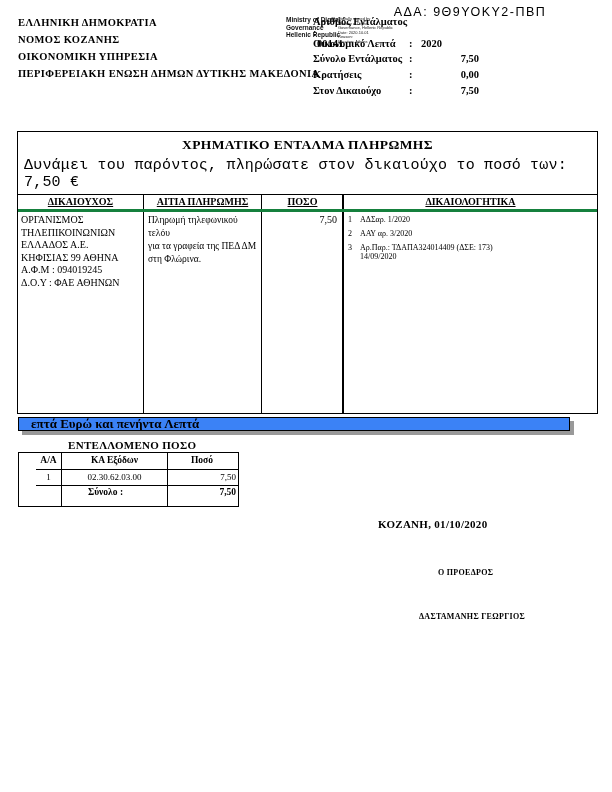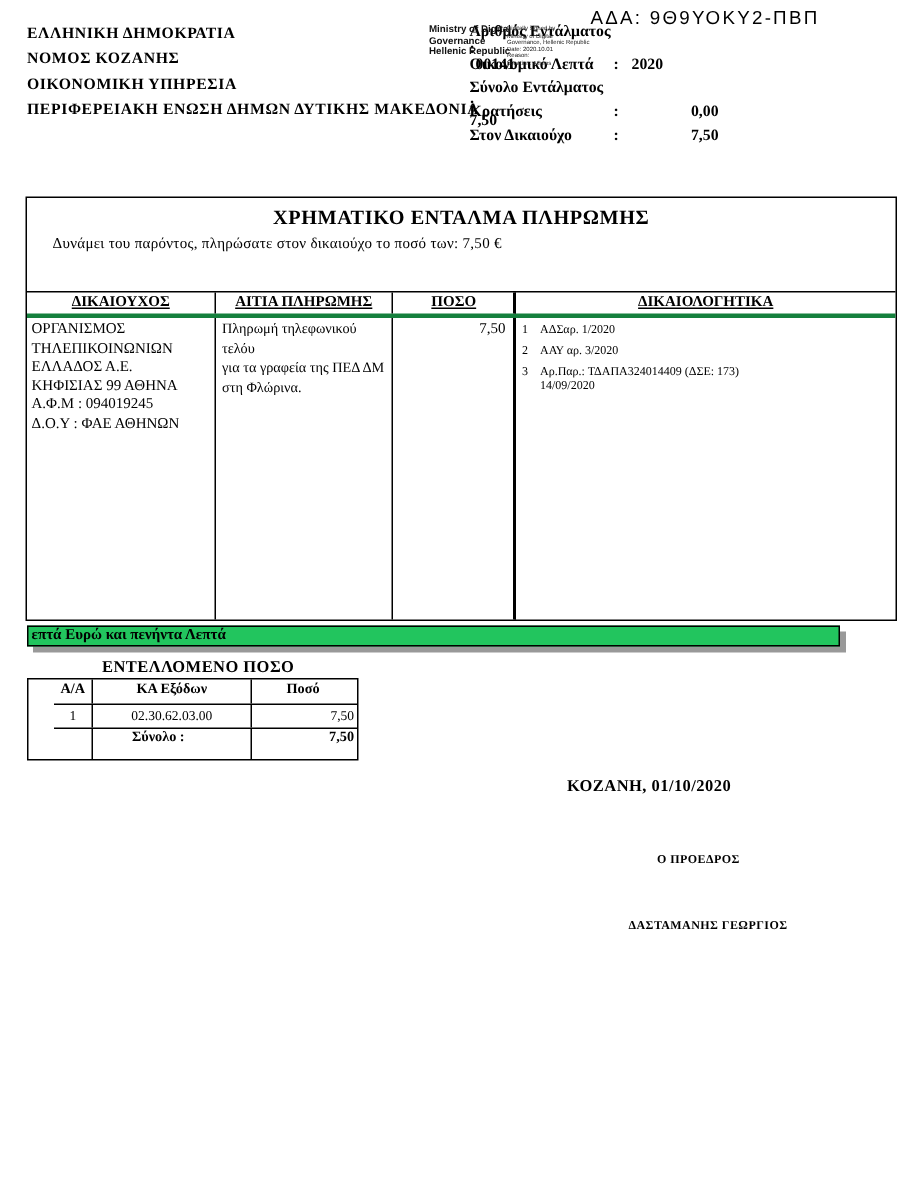--- a/index.html
+++ b/index.html
@@ -28,21 +28,21 @@
   .summary-row .lbl{flex:none;width:96px;font-weight:bold;font-size:10.5px;white-space:nowrap;}
   .summary-row .colon{flex:none;width:8px;font-weight:bold;font-size:10.5px;}
   .summary-row .val{flex:1;font-weight:bold;font-size:10.5px;}
   .summary-row .val.left{text-align:left;padding-left:4px;}
   .summary-row .val.right{text-align:right;}
 
   
   .warrant-box{left:17px;top:131px;width:579px;height:281px;border:1px solid #000;}
   .warrant-title{position:absolute;left:0;right:0;top:5px;text-align:center;
                  font-weight:bold;font-size:13.5px;letter-spacing:.4px;}
-  .warrant-instruction{position:absolute;left:17px;top:25px;font-size:10px;letter-spacing:.2px;}
+  .warrant-instruction{position:absolute;left:6px;top:25px;font-size:15px;letter-spacing:.2px;font-family:Liberation Mono, monospace;}
 
   .warrant-table{position:absolute;left:0;right:0;top:62px;bottom:0;
                  border-top:1px solid #000;display:flex;flex-direction:column;}
   .wt-header{display:flex;border-bottom:3px solid #15803d;height:14px;justify-content:flex-end;}
   .wt-body{display:flex;flex:1;}
   .col-beneficiary{width:126px;}
   .col-reason{width:118px;}
   .col-amount{width:82px;}
   .col-docs{flex:1;}
   .wt-header > div, .wt-body > div{box-sizing:border-box;}
@@ -54,22 +54,22 @@
   .cell-beneficiary{padding:2px 3px;font-size:10px;line-height:12.5px;}
   .cell-reason{padding:2px 4px;font-size:9.5px;line-height:13px;}
   .cell-amount{padding:2px 6px;font-size:10px;text-align:right;}
   .cell-docs{padding:3px 4px;font-size:8px;line-height:9px;}
   .doc-item{display:flex;margin-bottom:5px;}
   .doc-num{flex:none;width:12px;}
   .doc-text{max-width:168px;}
 
   
   .words-bar{left:18px;top:417px;width:538px;height:12px;border:1px solid #000;
-             box-shadow:4px 4px 0 #999;font-size:10px;font-weight:bold;
-             line-height:12px;padding-left:2px;background:#22c55e;}
+             box-shadow:4px 4px 0 #999;font-size:13px;font-weight:bold;
+             line-height:12px;padding-left:12px;background:#3b82f6;}
 
   
   .ordered-title{left:68px;top:439px;font-weight:bold;font-size:11px;letter-spacing:.3px;}
   .ordered-table{left:18px;top:452px;width:219px;height:53px;border:1px solid #000;
                  display:flex;flex-direction:column;box-sizing:content-box;}
   .ot-row{display:flex;margin-left:17px;}
   .ot-row > div{box-sizing:border-box;}
   .ot-aa{width:26px;border-right:1px solid #000;text-align:center;}
   .ot-code{width:106px;border-right:1px solid #000;text-align:center;}
   .ot-amt{flex:1;text-align:right;padding-right:2px;}
@@ -116,21 +116,21 @@
   <div class="abs summary-row" style="top:16px;flex-direction:column;">
     <span class="lbl">Αριθμός Εντάλματος</span>
     <span class="colon">:</span>
     <span class="val left">00141</span>
   </div>
   <div class="abs summary-row" style="top:38px;">
     <span class="lbl">Οικονομικό Λεπτά</span>
     <span class="colon">:</span>
     <span class="val left">2020</span>
   </div>
-  <div class="abs summary-row" style="top:53px;flex-direction:column;">
+  <div class="abs summary-row" style="top:53px;">
     <span class="lbl">Σύνολο Εντάλματος</span>
     <span class="colon">:</span>
     <span class="val right">7,50</span>
   </div>
   <div class="abs summary-row" style="top:69px;">
     <span class="lbl">Κρατήσεις</span>
     <span class="colon">:</span>
     <span class="val right">0,00</span>
   </div>
   <div class="abs summary-row" style="top:85px;">

